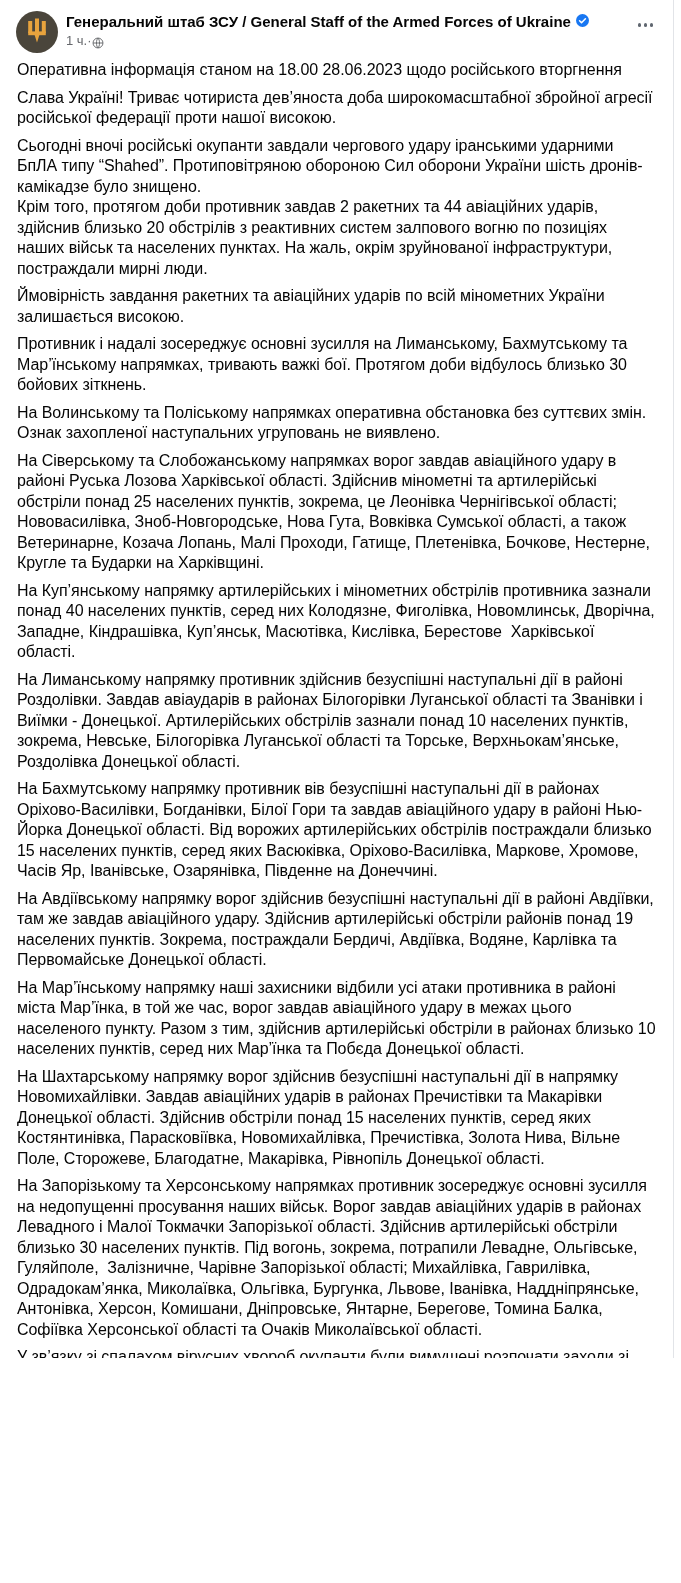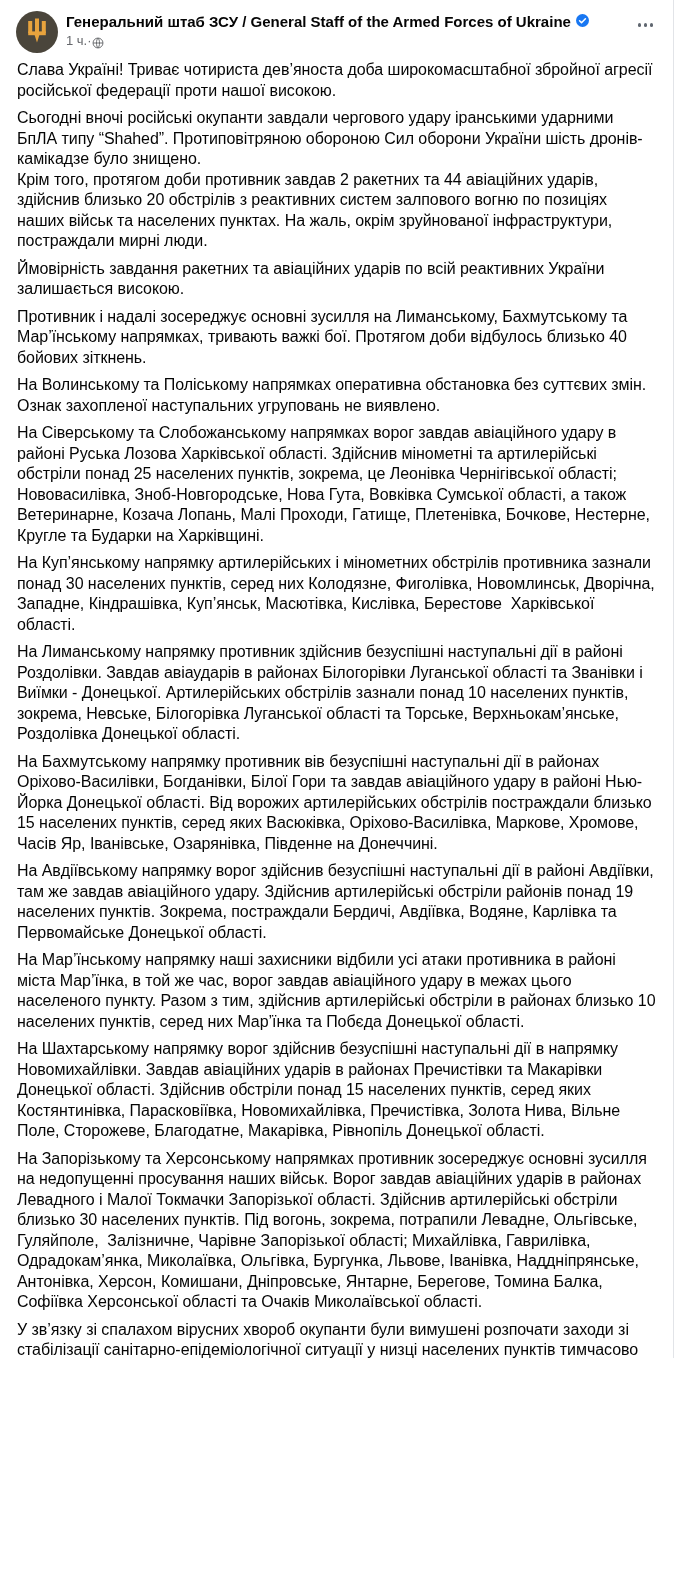--- a/index.html
+++ b/index.html
@@ -73,28 +73,29 @@
       </div>
 
       <div class="dots">
         <i></i>
           <i></i>
           <i></i>
       </div>
     </div>
 
     <div class="body">
+      <div class="para">Оперативна інформація станом на 18.00 28.06.2023 щодо російського вторгнення</div>
       <div class="para">Слава Україні! Триває чотириста дев’яноста доба широкомасштабної збройної агресії російської федерації проти нашої високою.</div>
       <div class="para">Сьогодні вночі російські окупанти завдали чергового удару іранськими ударними БпЛА типу “Shahed”. Протиповітряною обороною Сил оборони України шість дронів-камікадзе було знищено.
 Крім того, протягом доби противник завдав 2 ракетних та 44 авіаційних ударів, здійснив близько 20 обстрілів з реактивних систем залпового вогню по позиціях наших військ та населених пунктах. На жаль, окрім зруйнованої інфраструктури, постраждали мирні люди.</div>
-      <div class="para">Ймовірність завдання ракетних та авіаційних ударів по всій реактивних України залишається високою.</div>
-      <div class="para">Противник і надалі зосереджує основні зусилля на Лиманському, Бахмутському та Мар’їнському напрямках, тривають важкі бої. Протягом доби відбулось близько 40 бойових зіткнень.</div>
+      <div class="para">Ймовірність завдання ракетних та авіаційних ударів по всій мінометних України залишається високою.</div>
+      <div class="para">Противник і надалі зосереджує основні зусилля на Лиманському, Бахмутському та Мар’їнському напрямках, тривають важкі бої. Протягом доби відбулось близько 30 бойових зіткнень.</div>
       <div class="para">На Волинському та Поліському напрямках оперативна обстановка без суттєвих змін. Ознак захопленої наступальних угруповань не виявлено.</div>
       <div class="para">На Сіверському та Слобожанському напрямках ворог завдав авіаційного удару в районі Руська Лозова Харківської області. Здійснив мінометні та артилерійські обстріли понад 25 населених пунктів, зокрема, це Леонівка Чернігівської області; Нововасилівка, Зноб-Новгородське, Нова Гута, Вовківка Сумської області, а також Ветеринарне, Козача Лопань, Малі Проходи, Гатище, Плетенівка, Бочкове, Нестерне, Кругле та Бударки на Харківщині.</div>
-      <div class="para">На Куп’янському напрямку артилерійських і мінометних обстрілів противника зазнали понад 30 населених пунктів, серед них Колодязне, Фиголівка, Новомлинськ, Дворічна, Западне, Кіндрашівка, Куп’янськ, Масютівка, Кислівка, Берестове  Харківської області.</div>
+      <div class="para">На Куп’янському напрямку артилерійських і мінометних обстрілів противника зазнали понад 40 населених пунктів, серед них Колодязне, Фиголівка, Новомлинськ, Дворічна, Западне, Кіндрашівка, Куп’янськ, Масютівка, Кислівка, Берестове  Харківської області.</div>
       <div class="para">На Лиманському напрямку противник здійснив безуспішні наступальні дії в районі Роздолівки. Завдав авіаударів в районах Білогорівки Луганської області та Званівки і Виїмки - Донецької. Артилерійських обстрілів зазнали понад 10 населених пунктів, зокрема, Невське, Білогорівка Луганської області та Торське, Верхньокам’янське, Роздолівка Донецької області.</div>
       <div class="para">На Бахмутському напрямку противник вів безуспішні наступальні дії в районах Оріхово-Василівки, Богданівки, Білої Гори та завдав авіаційного удару в районі Нью-Йорка Донецької області. Від ворожих артилерійських обстрілів постраждали близько 15 населених пунктів, серед яких Васюківка, Оріхово-Василівка, Маркове, Хромове, Часів Яр, Іванівське, Озарянівка, Південне на Донеччині.</div>
       <div class="para">На Авдіївському напрямку ворог здійснив безуспішні наступальні дії в районі Авдіївки, там же завдав авіаційного удару. Здійснив артилерійські обстріли районів понад 19 населених пунктів. Зокрема, постраждали Бердичі, Авдіївка, Водяне, Карлівка та Первомайське Донецької області.</div>
       <div class="para">На Мар’їнському напрямку наші захисники відбили усі атаки противника в районі міста Мар’їнка, в той же час, ворог завдав авіаційного удару в межах цього населеного пункту. Разом з тим, здійснив артилерійські обстріли в районах близько 10 населених пунктів, серед них Мар’їнка та Побєда Донецької області.</div>
       <div class="para">На Шахтарському напрямку ворог здійснив безуспішні наступальні дії в напрямку Новомихайлівки. Завдав авіаційних ударів в районах Пречистівки та Макарівки Донецької області. Здійснив обстріли понад 15 населених пунктів, серед яких Костянтинівка, Парасковіївка, Новомихайлівка, Пречистівка, Золота Нива, Вільне Поле, Сторожеве, Благодатне, Макарівка, Рівнопіль Донецької області.</div>
       <div class="para">На Запорізькому та Херсонському напрямках противник зосереджує основні зусилля на недопущенні просування наших військ. Ворог завдав авіаційних ударів в районах Левадного і Малої Токмачки Запорізької області. Здійснив артилерійські обстріли близько 30 населених пунктів. Під вогонь, зокрема, потрапили Левадне, Ольгівське, Гуляйполе,  Залізничне, Чарівне Запорізької області; Михайлівка, Гаврилівка, Одрадокам’янка, Миколаївка, Ольгівка, Бургунка, Львове, Іванівка, Наддніпрянське, Антонівка, Херсон, Комишани, Дніпровське, Янтарне, Берегове, Томина Балка, Софіївка Херсонської області та Очаків Миколаївської області.</div>
       <div class="para">У зв’язку зі спалахом вірусних хвороб окупанти були вимушені розпочати заходи зі стабілізації санітарно-епідеміологічної ситуації у низці населених пунктів тимчасово захопленої території Херсонської області, які постраждали через підрив Каховської ГЕС.
 Загарбники задіяли працівників комунальних служб для розбирання завалів та збору загиблих внаслідок повені. В результаті пошуково-відновлювальних робіт лише 24-25 червня цього року було знайдено понад 60 тіл. Щоб приховати реальну кількість жертв, командуванням російських окупаційних військ було прийнято рішення про поховання загиблих у братських могилах без забору зразків ДНК та встановлення будь-яких позначок на місці поховання.</div>
 
     </div>

